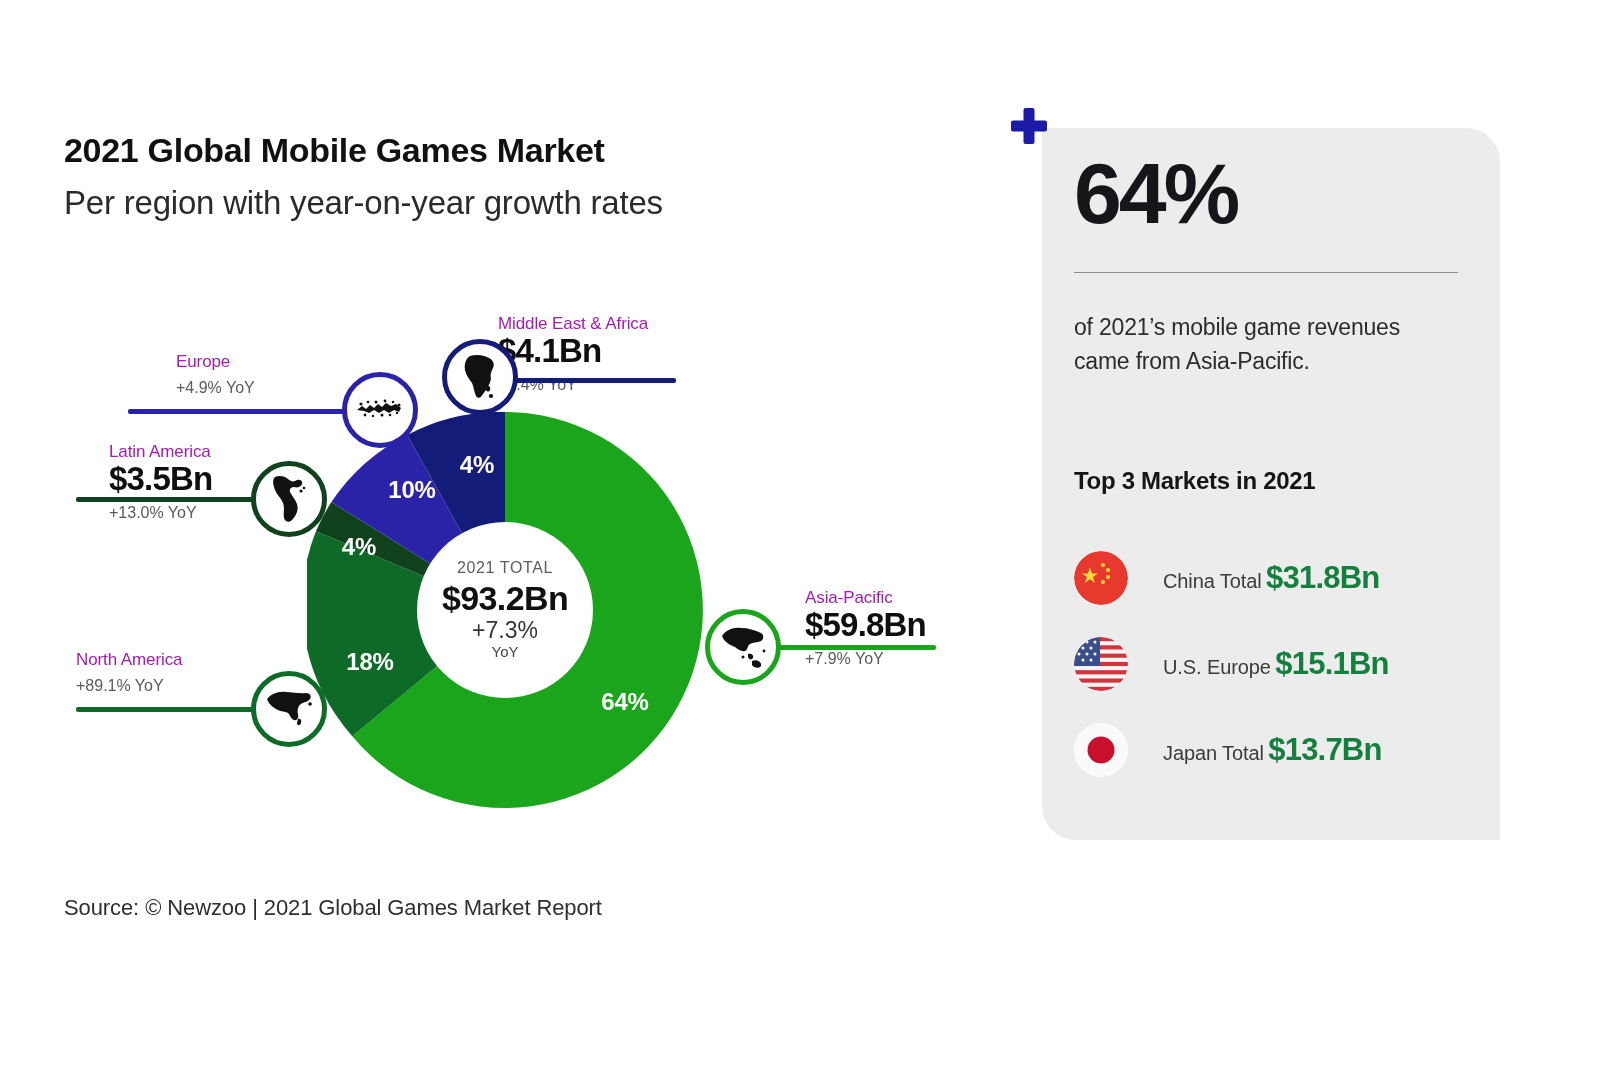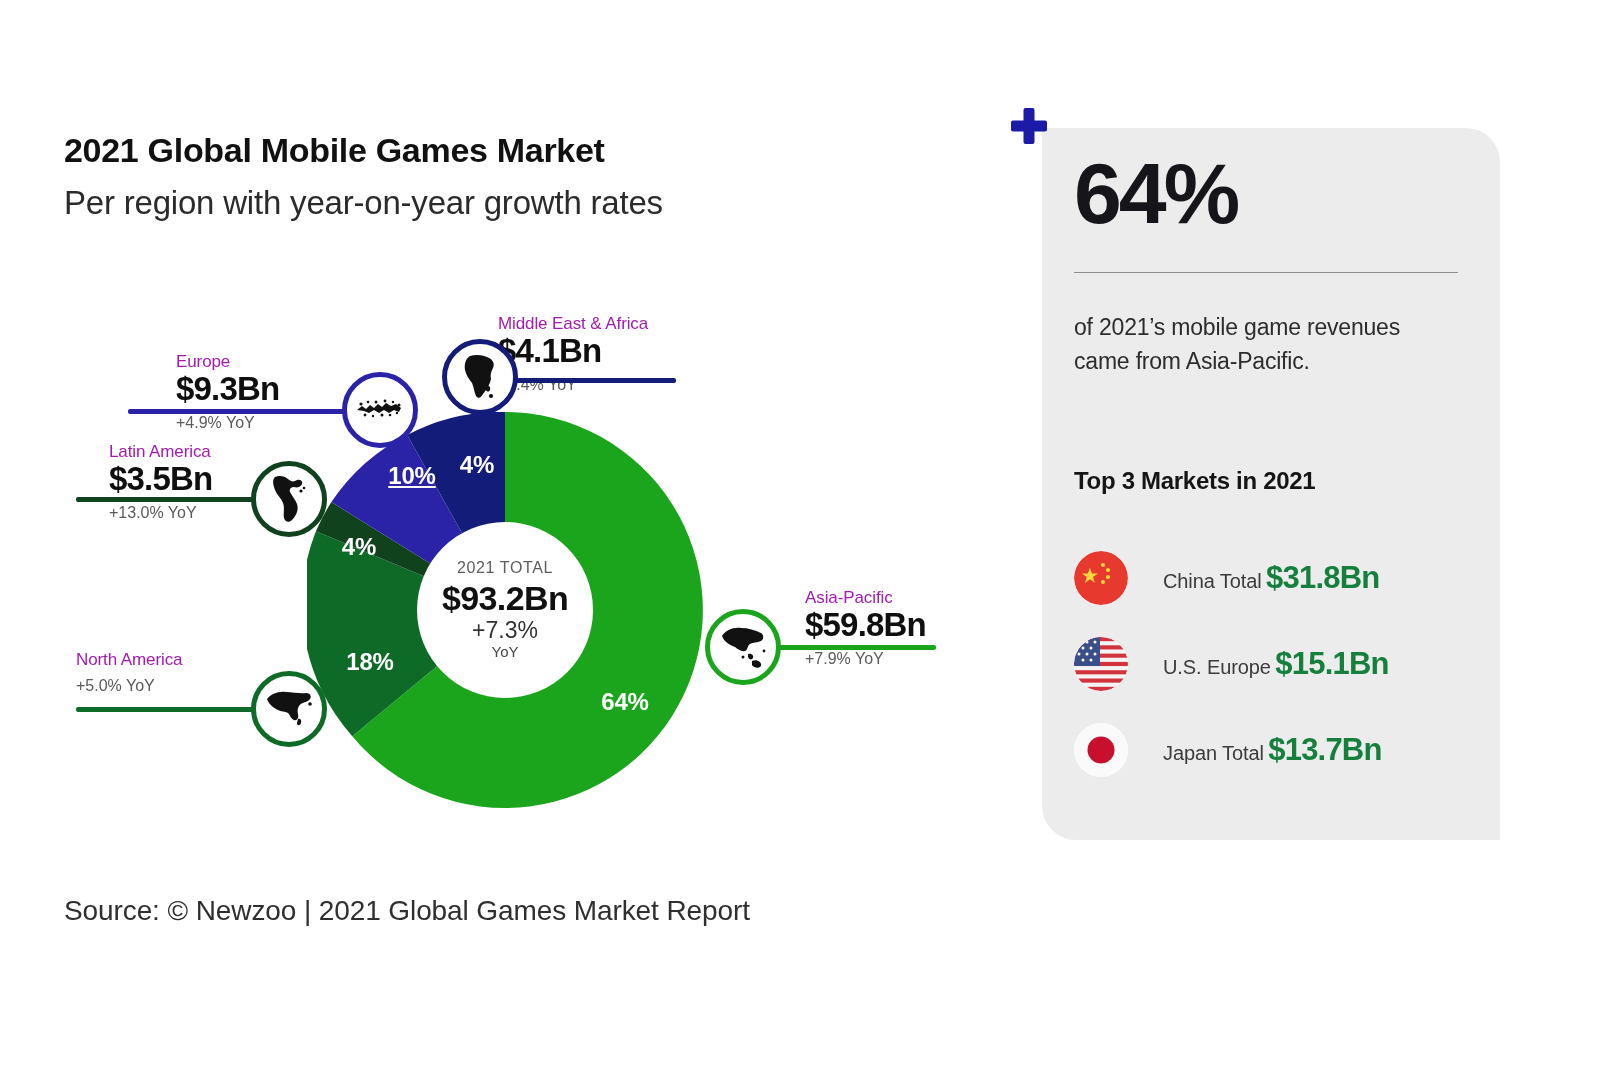--- a/index.html
+++ b/index.html
@@ -225,21 +225,21 @@
     letter-spacing: -0.8px;
     line-height: 1.12;
     margin-top: 1px;
   }
 
   
   #source-note {
     position: absolute;
     left: 64px;
     top: 895px;
-    font-size: 28px;
+    font-size: 22px;
     color: #2f2f2f;
     letter-spacing: -0.1px;
     white-space: nowrap;
   }
 </style>
 </head>
 <body>
 
 <div id="chart-title">2021 Global Mobile Games Market</div>
 <div id="chart-subtitle">Per region with year-on-year growth rates</div>
@@ -256,34 +256,33 @@
     <path fill="#2A23A8" d="M 198 198 L 24.4 90.1 A 198 198 0 0 1 100.2 23.0 Z"></path>
 
     <path fill="#141C7A" d="M 198 198 L 100.2 23.0 A 198 198 0 0 1 198 0 Z"></path>
 
     <circle cx="198" cy="198" r="88" fill="#ffffff"></circle>
   </svg>
 
   <div class="slice-pct" style="left:318px; top:290px;">64%</div>
   <div class="slice-pct" style="left:63px; top:250px;">18%</div>
   <div class="slice-pct" style="left:52px; top:135px;">4%</div>
-  <div class="slice-pct" style="left:105px; top:64px;text-decoration:underline;">10%</div>
+  <div class="slice-pct" style="left:105px; top:78px;">10%</div>
   <div class="slice-pct" style="left:170px; top:53px;">4%</div>
 
   <div id="donut-center">
     <span class="lbl">2021 TOTAL</span>
     <span class="big">$93.2Bn</span>
     <span class="sub">+7.3%</span>
     <span class="sub2">YoY</span>
   </div>
 </div>
 
 <div class="callout" style="left:176px; top:352px; width:234px;">
   <div class="region">Europe</div>
-  <div class="value">$9.3Bn</div>
   <div class="yoy">+4.9% YoY</div>
 </div>
 <div class="connector" style="left:128px; top:409px; width:222px; background:#2A23A8;"></div>
 <div class="bubble" style="left:342px; top:372px; width:76px; height:76px; border:5px solid #2A23A8;">
   <svg width="50" height="28" viewBox="0 0 50 28">
     <g fill="#111">
       <path d="M2 14 L7 10 L11 13 L15 9 L19 12 L23 8 L27 11 L31 7 L36 10 L41 8 L46 12 L44 16 L39 14 L34 17 L29 14 L24 17 L19 14 L14 17 L9 15 Z"></path>
       <circle cx="6" cy="8" r="1.6"></circle>
         <circle cx="13" cy="6" r="1.3"></circle>
       <circle cx="21" cy="6" r="1.5"></circle>
@@ -322,21 +321,21 @@
 <div class="bubble" style="left:251px; top:461px; width:76px; height:76px; border:5px solid #11421E;">
   <svg width="40" height="52" viewBox="0 0 40 52">
     <path fill="#111" d="M6 4 C10 2 16 3 19 6 C22 9 25 9 28 7 C31 6 34 8 33 11 C32 14 28 15 25 14 C22 14 20 16 21 19 C23 23 26 26 28 31 C30 37 27 43 23 47 C20 50 16 49 15 45 C14 40 16 35 14 30 C12 25 8 22 6 17 C4 12 3 7 6 4 Z"></path>
     <circle cx="32" cy="18" r="1.6" fill="#111"></circle>
     <circle cx="35" cy="15" r="1.3" fill="#111"></circle>
   </svg>
 </div>
 
 <div class="callout" style="left:76px; top:650px; width:200px;">
   <div class="region">North America</div>
-  <div class="yoy">+5.0% YoY</div>
+  <div class="yoy">+89.1% YoY</div>
 </div>
 <div class="connector" style="left:76px; top:707px; width:186px; background:#0D6B27;"></div>
 <div class="bubble" style="left:251px; top:671px; width:76px; height:76px; border:5px solid #0D6B27;">
   <svg width="52" height="42" viewBox="0 0 52 42">
     <path fill="#111" d="M4 11 C8 6 15 3 23 4 C30 4 37 6 43 5 C47 5 49 8 47 11 C45 14 41 14 38 16 C35 18 34 22 35 26 C36 30 34 33 31 32 C28 31 27 27 25 25 C22 23 18 24 15 22 C11 20 6 17 4 11 Z"></path>
     <path fill="#111" d="M35 31 C37 30 39 32 38 35 C37 38 34 38 34 35 Z"></path>
     <circle cx="47" cy="16" r="1.8" fill="#111"></circle>
   </svg>
 </div>
 

